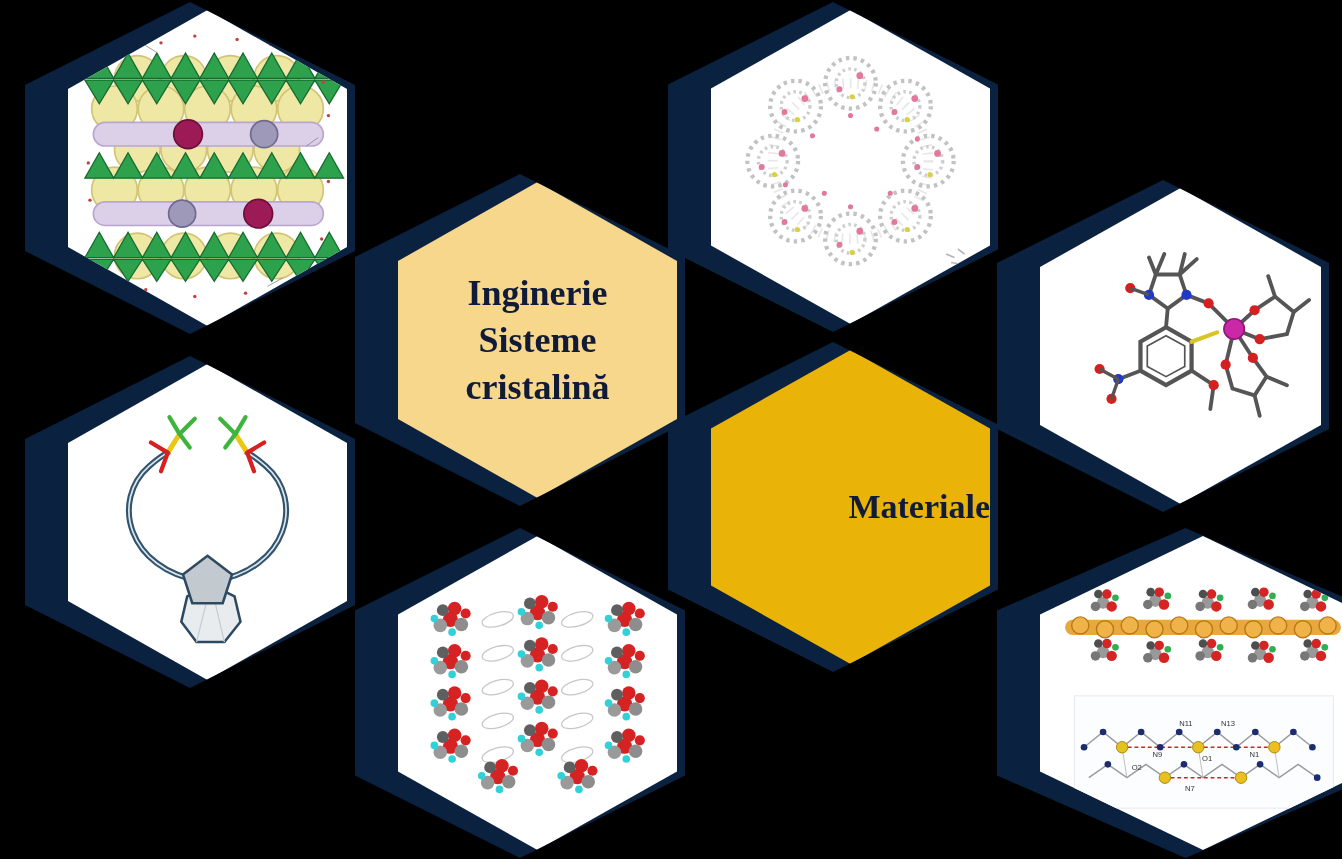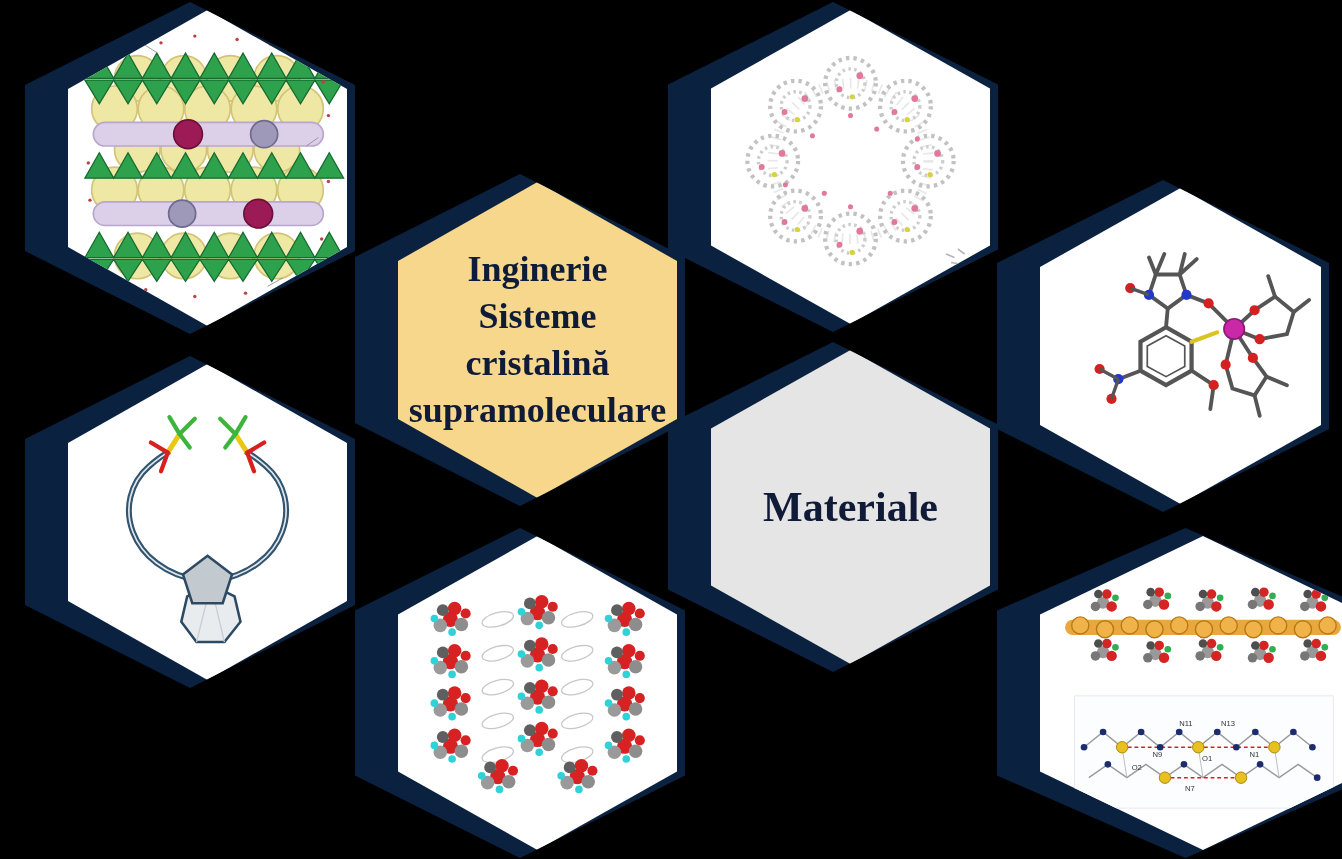--- a/index.html
+++ b/index.html
@@ -6,21 +6,21 @@
   #stage{position:relative;width:1342px;height:859px;background:#000;overflow:hidden;
          font-family:"Liberation Serif",serif;}
   .hex{position:absolute;background:#0b2140;
        clip-path:polygon(50% 0,100% 25%,100% 75%,50% 100%,0 75%,0 25%);}
   .hex-in{position:absolute;inset:8px;background:#fff;
        clip-path:polygon(50% 0,100% 25%,100% 75%,50% 100%,0 75%,0 25%);
        display:flex;align-items:center;justify-content:center;margin-left:35px;}
   .hex-in svg{width:100%;height:100%;display:block;}
   .hex-text{flex-direction:column;text-align:center;color:#101b38;font-weight:bold;}
   .hex-yellow{background:#f6d78c;font-size:36px;line-height:47px;}
-  .hex-pink{background:#e5e5e5;font-size:42px;line-height:46px;}
+  .hex-pink{background:#eab308;font-size:34px;line-height:46px;align-items:flex-end;}
 </style>
 </head>
 <body>
 
 <div id="stage">
 
   <div class="hex" style="left:25px;top:2px;width:330px;height:332px;">
     <div class="hex-in">
       <svg viewBox="0 0 330 332" aria-hidden="true">
         <g fill="#efe7a4" stroke="#d2c474" stroke-width="2">
@@ -129,21 +129,20 @@
         </g>
       </svg>
     </div>
   </div>
 
   <div class="hex" style="left:355px;top:174px;width:330px;height:332px;">
     <div class="hex-in hex-text hex-yellow">
       <div>Inginerie</div>
       <div>Sisteme</div>
       <div>cristalină</div>
-      <div>supramoleculare</div>
     </div>
   </div>
 
   <div class="hex" style="left:355px;top:528px;width:330px;height:330px;">
     <div class="hex-in">
       <svg viewBox="0 0 330 330" aria-hidden="true">
         <defs>
           <g id="cl">
             <circle r="9" fill="#d62222"></circle>
             <circle cx="13" cy="6" r="8" fill="#8d8d8d"></circle>

